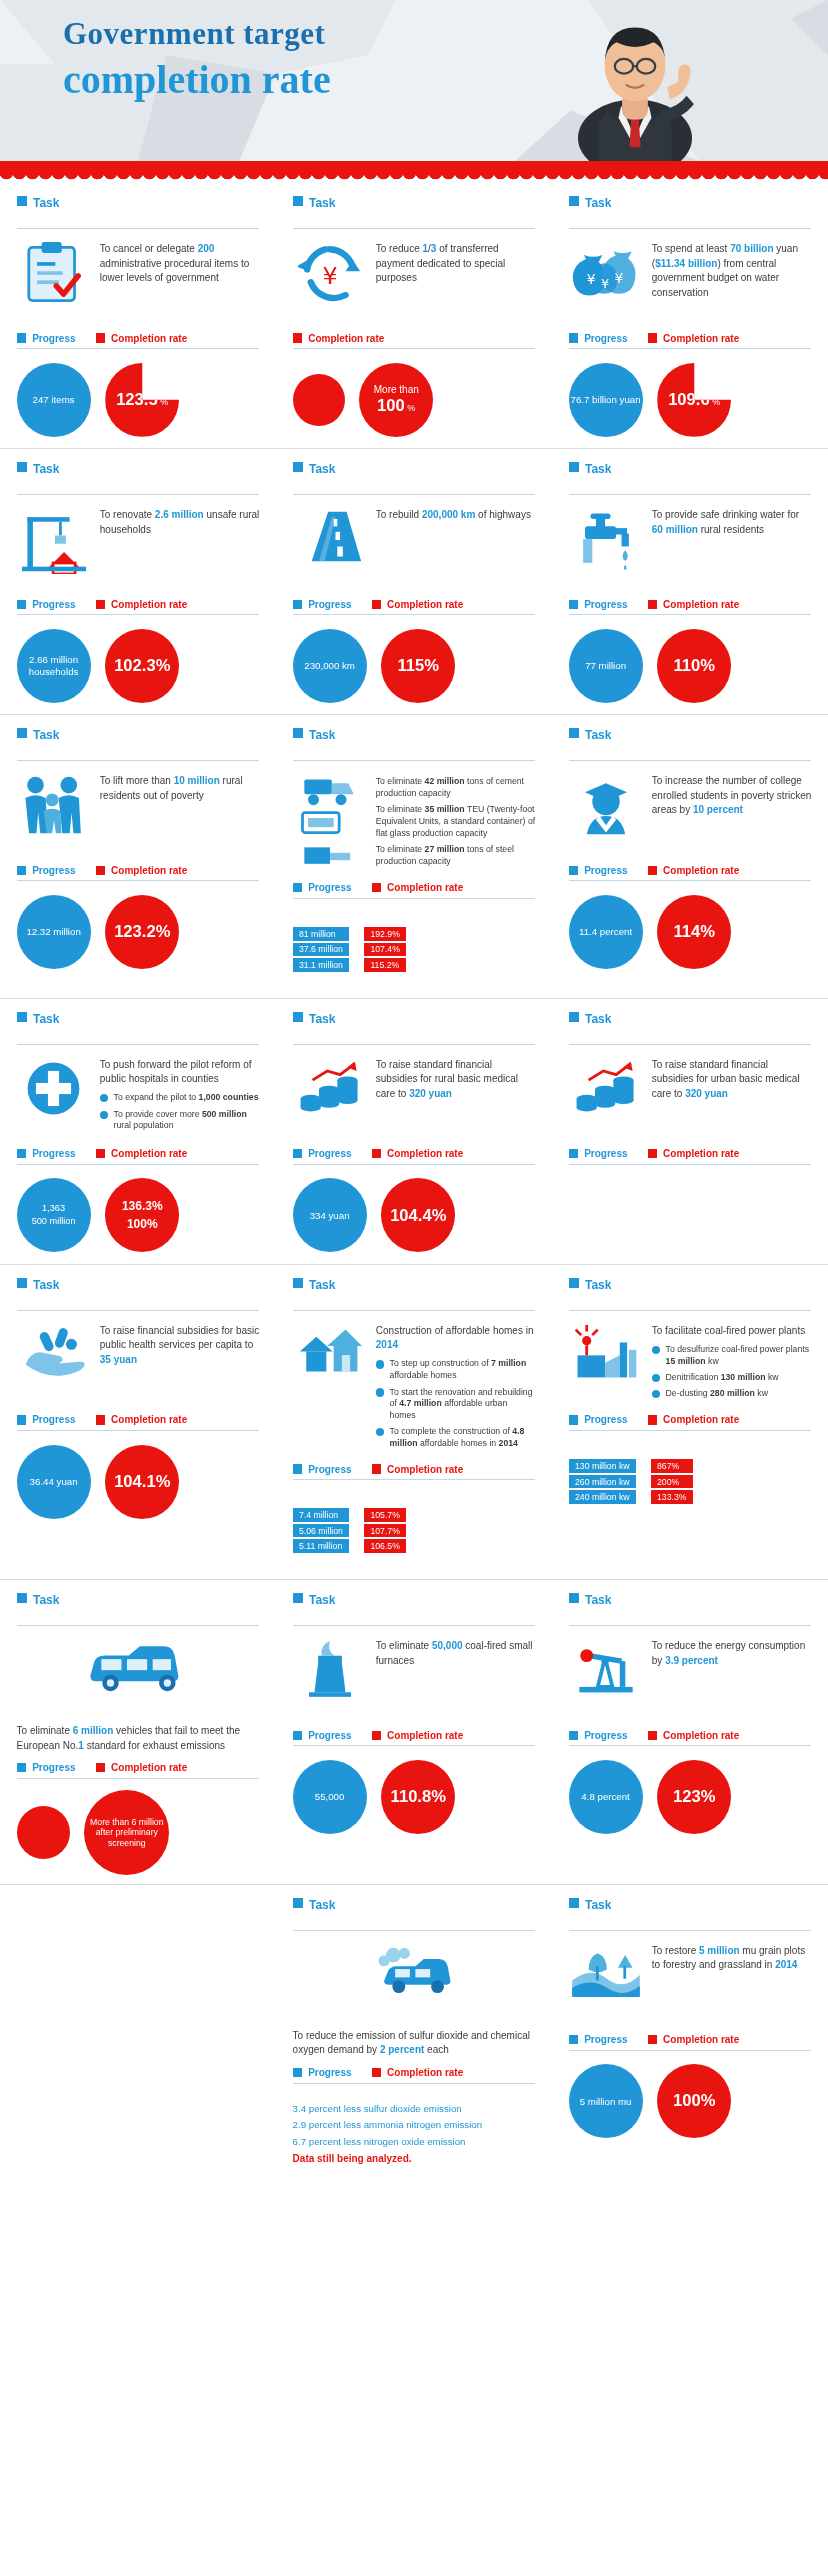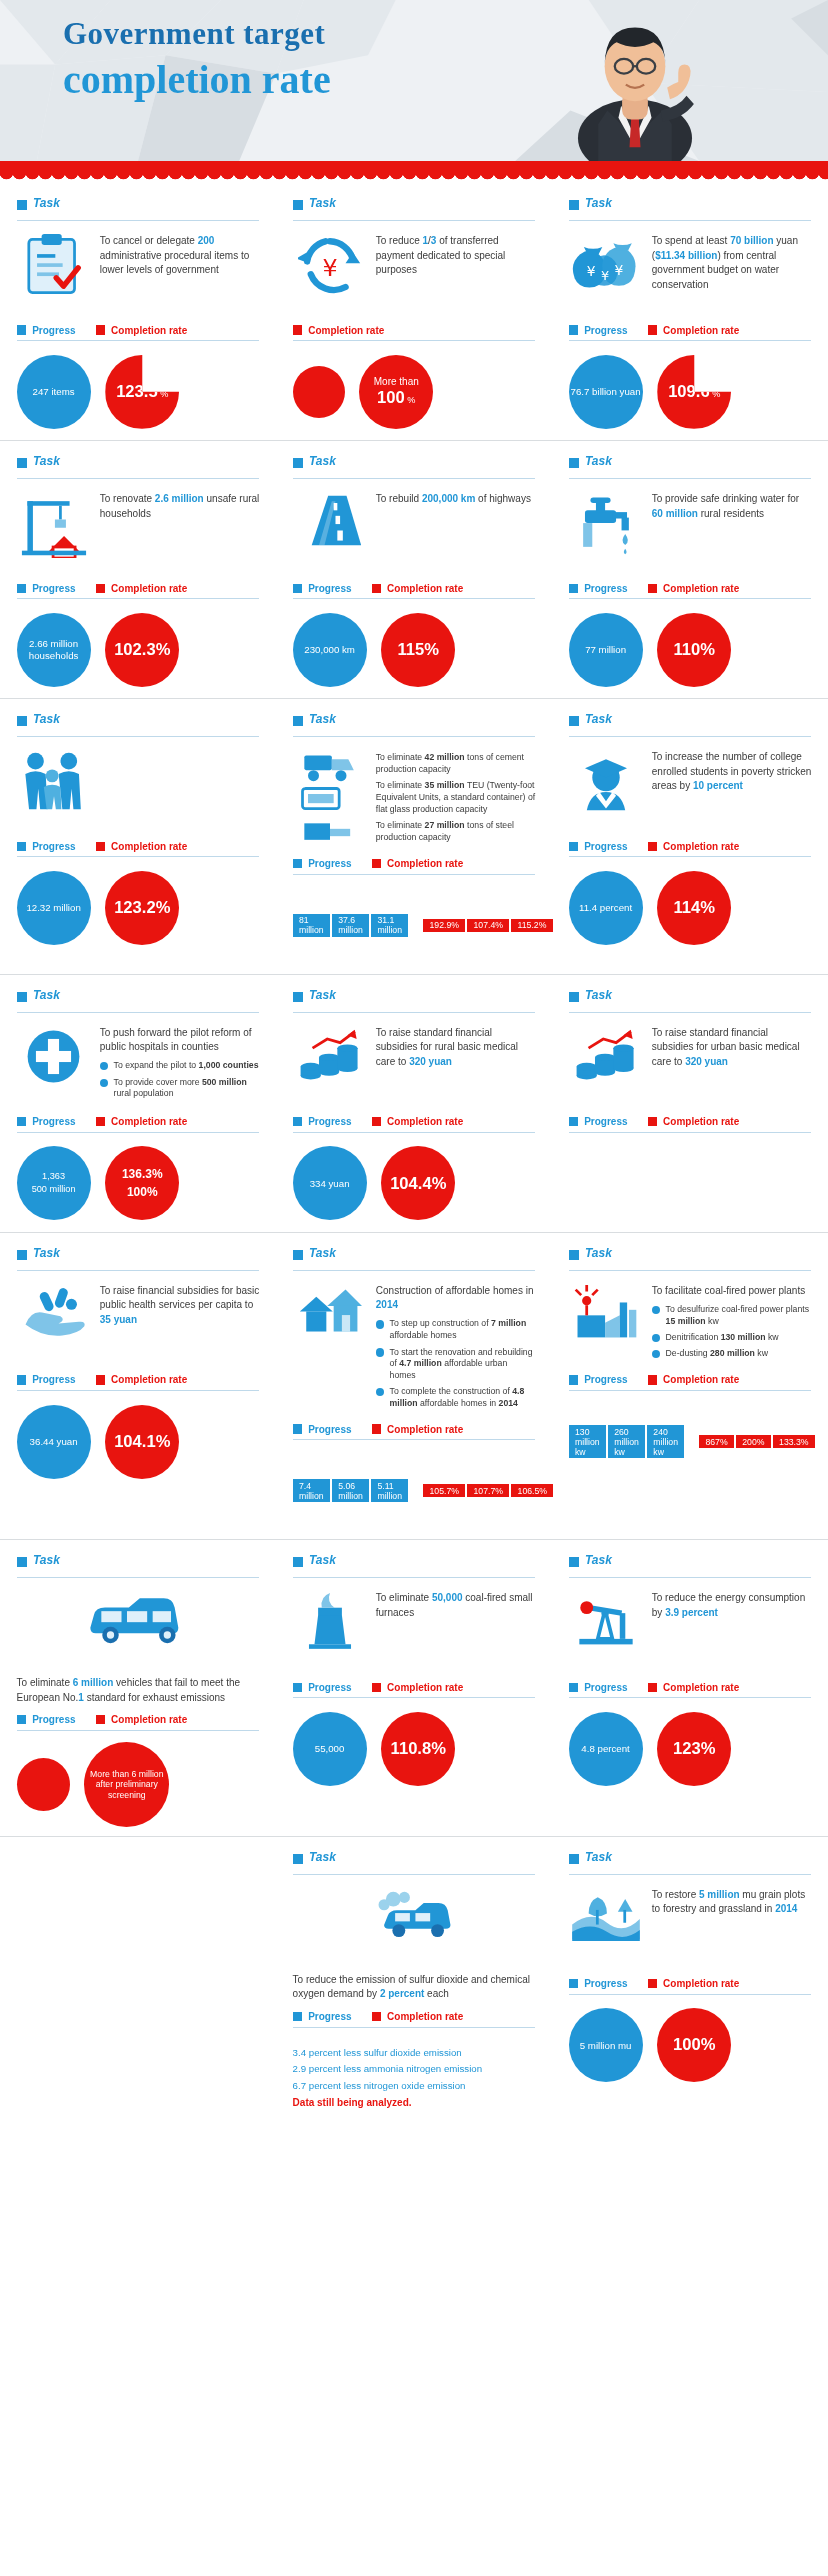--- a/index.html
+++ b/index.html
@@ -63,25 +63,24 @@
     padding:13px 16.6px 5.5px 16.6px;
     position:relative;
   }
   .row-sep {
     width:100%;
     height:0.9px;
     background:#d9dde0;
     margin:3.7px 0 0 0;
   }
   .task-head {
-    display:flex; align-items:flex-end;
+    display:flex; align-items:flex-start;
     border-bottom:1.8px solid #bfd9ea;
-    padding-bottom:10px;
+    padding-bottom:18px;
     margin-bottom:9.2px;
-    font-style:italic;
   }
   .sq { width:10px; height:10px; background:#2196d6; margin-right:6.4px; flex:none;}
   .sq.red { background:#e8140f; }
   .task-label { font-size:12px; font-weight:bold; color:#2196d6; }
   .body-row { display:flex; gap:9.2px; min-height:85px; }
   .icon-box { width:74px; flex:none; display:flex; align-items:flex-start; justify-content:center; padding-top:3.7px;}
   .desc { font-size:10px; line-height:1.45; color:#3b3b3b; padding-top:3.7px;}
   .desc b { color:#2196d6; font-weight:bold; }
   .sub-list { margin-top:5.5px; }
   .sub-item { display:flex; gap:5.5px; font-size:8.7px; line-height:1.35; margin-bottom:4.6px; color:#3b3b3b;}
@@ -102,21 +101,21 @@
     display:flex; align-items:center; justify-content:center;
     color:#fff; font-size:10px; text-align:center; line-height:1.2;
     flex:none; position:relative;
   }
   .pie.blue { background:#2196d6; }
   .pie.red { background:#e8140f; }
   .pie.notch { clip-path: polygon(0 0, 50% 0, 50% 50%, 100% 50%, 100% 100%, 0 100%); }
   .pie .val { font-size:16.6px; font-weight:bold; }
   .pie .unit { font-size:9.2px; font-weight:normal;}
   .stacklines { font-size:9.2px; line-height:1.5; color:#fff;}
-  .multi-bl { display:flex; flex-direction:row; gap:1.8px; }
+  .multi-bl { display:flex; flex-direction:column; gap:1.8px; }
   .bl { background:#2196d6; color:#fff; font-size:8.7px; padding:1.8px 6.4px; }
   .rl { background:#e8140f; color:#fff; font-size:8.7px; padding:1.8px 6.4px; }
   .redtext { color:#e8140f; font-size:10px; font-weight:bold; }
   .bluetext { color:#2196d6; font-size:9.7px; line-height:1.7;}
   svg { display:block; }
 </style>
 </head>
 <body>
 
 <div class="header">
@@ -418,20 +417,23 @@
         <div class="icon-box">
           <svg width="74" height="61" viewBox="0 0 80 66">
             <circle cx="20" cy="12" r="9" fill="#2196d6"></circle>
             <path d="M9 26 q11 -6 22 0 l2 38 h-8 l-2 -22 -2 22 h-8 z" fill="#2196d6"></path>
             <circle cx="56" cy="12" r="9" fill="#2196d6"></circle>
             <path d="M45 26 q11 -6 22 0 l2 38 h-8 l-2 -22 -2 22 h-8 z" fill="#2196d6"></path>
             <circle cx="38" cy="28" r="7" fill="#4fb0e0"></circle>
             <path d="M29 40 q9 -5 18 0 l1 24 h-6 l-2 -14 -2 14 h-6 z" fill="#4fb0e0"></path>
           </svg>
         </div>
+        <div style="flex:1">
+          <div class="desc">To lift more than <b>10 million</b> rural residents out of poverty</div>
+        </div>
       </div>
     <div class="legend">
     <div class="legend-item leg-blue">
           <span class="sq"></span>
           <span>Progress</span>
         </div>
     <div class="legend-item leg-red">
           <span class="sq red"></span>
           <span>Completion rate</span>
         </div>

